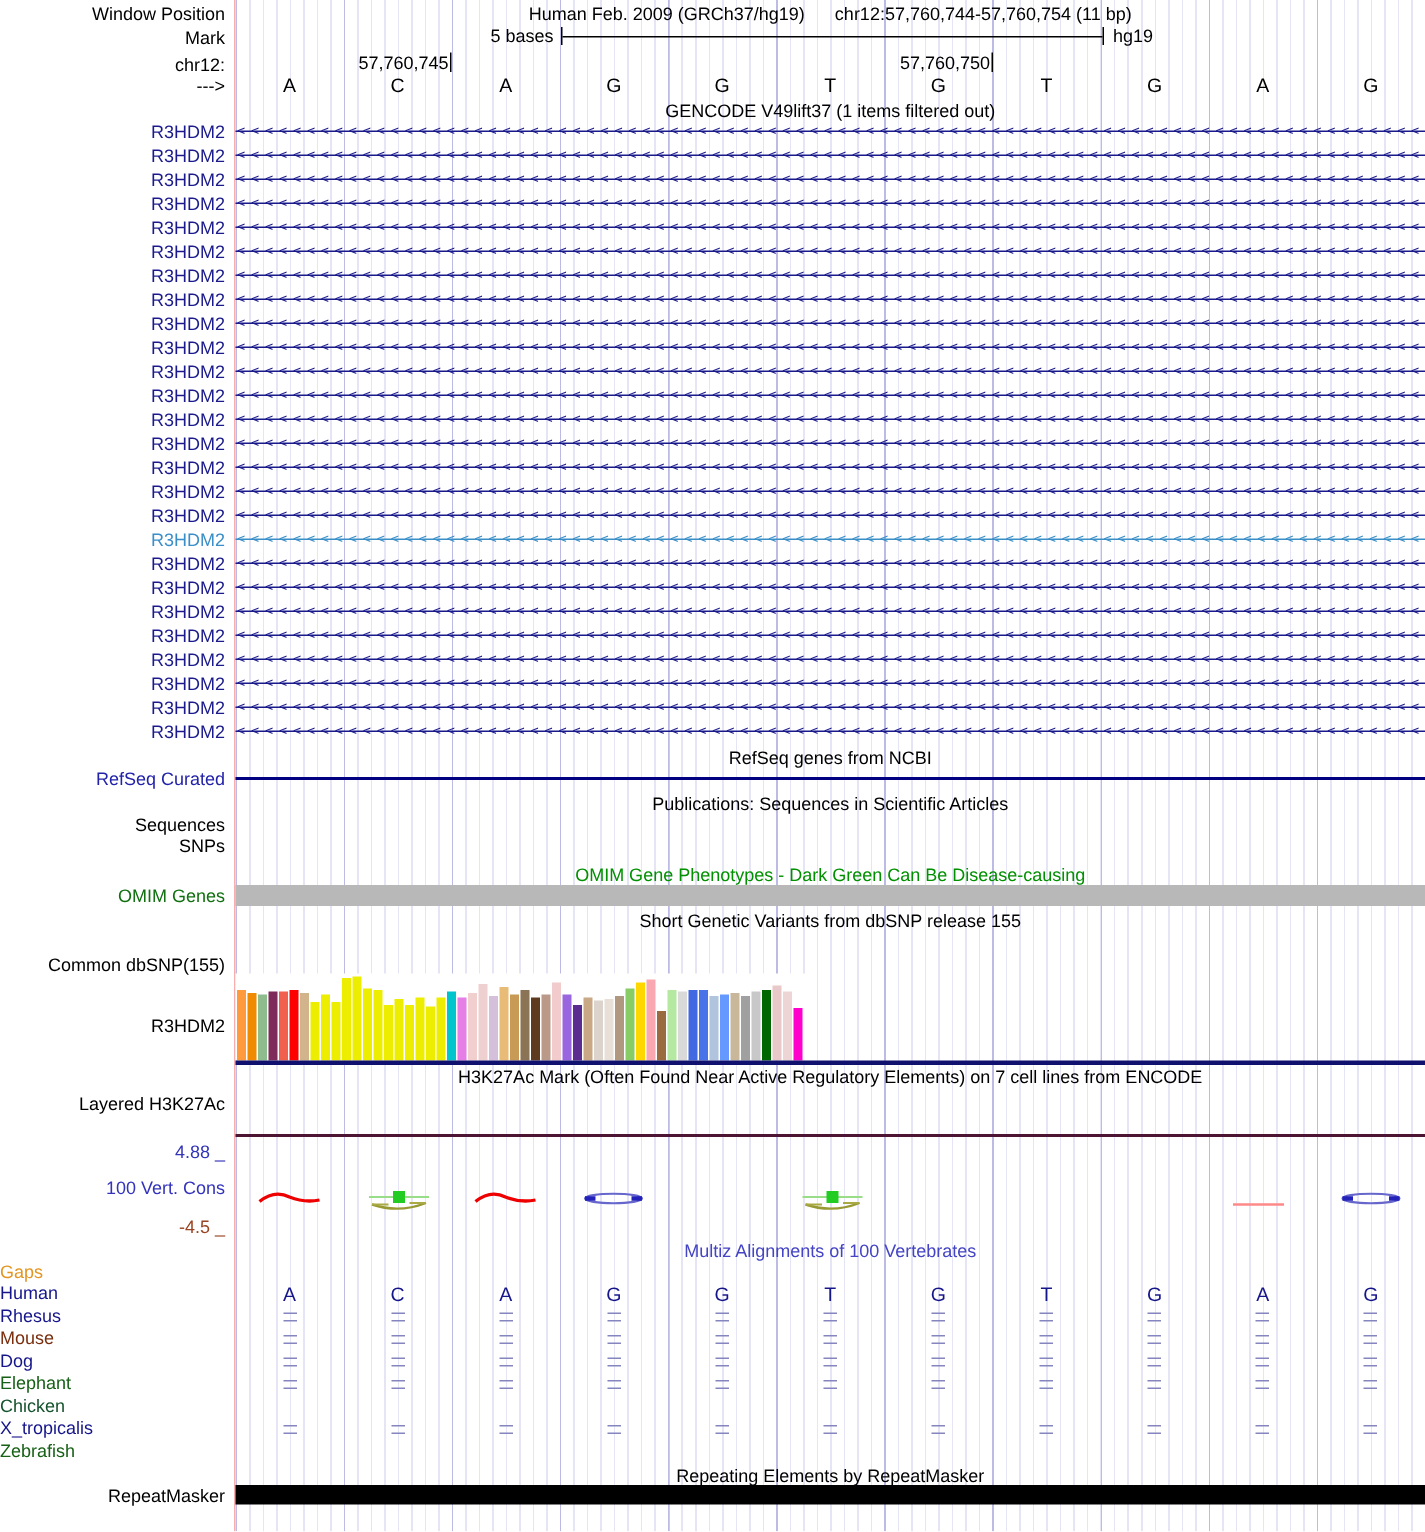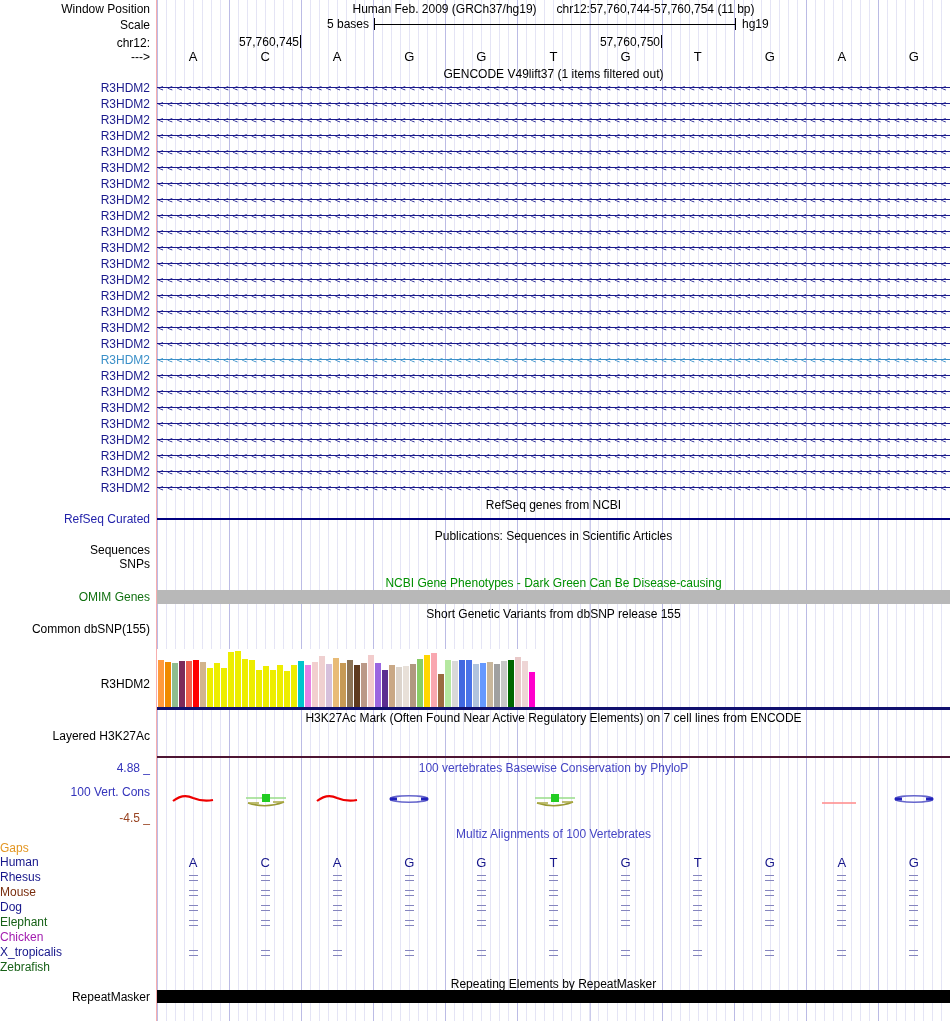--- a/index.html
+++ b/index.html
@@ -53,21 +53,21 @@
 <div id="browser">
   <div class="grid-bg"></div>
   <div class="window-start-line"></div>
 
   <div class="side-label" style="top:2px">Window Position</div>
   <div class="hdr-main">
     <span>Human Feb. 2009 (GRCh37/hg19)</span>
     <span>chr12:57,760,744-57,760,754 (11 bp)</span>
   </div>
 
-  <div class="side-label" style="top:18px">Scale</div>
+  <div class="side-label" style="top:18px">Mark</div>
   <div class="scale-text">5 bases</div>
   <div class="ruler"></div>
   <div class="hg19-tag">hg19</div>
 
   <div class="side-label" style="top:36px">chr12:</div>
   <div class="coord" style="left:157px;width:144px;"><span>57,760,745</span><span class="tick"></span></div>
   <div class="coord" style="left:157px;width:505px;"><span>57,760,750</span><span class="tick"></span></div>
 
   <div class="side-label" style="top:50px">---&gt;</div>
   <div id="base-row">
@@ -245,26 +245,26 @@
     </div>
 
   <div class="center-title" style="top:498px">RefSeq genes from NCBI</div>
   <div class="side-label" style="top:512px;color:#2222AA">RefSeq Curated</div>
   <div class="refseq-line"></div>
 
   <div class="center-title" style="top:529px">Publications: Sequences in Scientific Articles</div>
   <div class="side-label" style="top:543px">Sequences</div>
   <div class="side-label" style="top:557px">SNPs</div>
 
-  <div class="center-title green-title" style="top:576px">NCBI Gene Phenotypes - Dark Green Can Be Disease-causing</div>
+  <div class="center-title green-title" style="top:576px">OMIM Gene Phenotypes - Dark Green Can Be Disease-causing</div>
   <div class="side-label" style="top:590px;color:#107010">OMIM Genes</div>
   <div class="omim-bar" style="background:#B8B8B8"></div>
 
   <div class="center-title" style="top:607px">Short Genetic Variants from dbSNP release 155</div>
-  <div class="side-label" style="top:622px">Common dbSNP(155)</div>
+  <div class="side-label" style="top:636px">Common dbSNP(155)</div>
 
   <div class="gtex-box"></div>
   <div class="side-label" style="top:677px">R3HDM2</div>
   <div id="gtex-bars" class="gtex-bars">
       <div class="gtex-bar" style="left: 1px; height: 47px; background: rgb(255, 154, 61);"></div>
       <div class="gtex-bar" style="left: 8px; height: 45px; background: rgb(240, 138, 0);"></div>
       <div class="gtex-bar" style="left: 15px; height: 44px; background: rgb(143, 188, 143);"></div>
       <div class="gtex-bar" style="left: 22px; height: 46px; background: rgb(126, 42, 90);"></div>
       <div class="gtex-bar" style="left: 29px; height: 46px; background: rgb(240, 96, 77);"></div>
       <div class="gtex-bar" style="left: 36px; height: 47px; background: rgb(255, 0, 0);"></div>
@@ -317,21 +317,20 @@
       <div class="gtex-bar" style="left: 365px; height: 46px; background: rgb(238, 213, 213);"></div>
       <div class="gtex-bar" style="left: 372px; height: 35px; background: rgb(255, 0, 204);"></div>
     </div>
   <div class="gtex-base"></div>
 
   <div class="center-title" style="top:711px">H3K27Ac Mark (Often Found Near Active Regulatory Elements) on 7 cell lines from ENCODE</div>
   <div class="side-label" style="top:729px">Layered H3K27Ac</div>
   <div class="h3k-line"></div>
 
   <div class="side-label" style="top:761px;color:#3333BB">4.88 _</div>
-  <div class="center-title blue-title" style="top:761px">100 vertebrates Basewise Conservation by PhyloP</div>
   <div class="side-label" style="top:785px;color:#3333BB">100 Vert. Cons</div>
   <div class="side-label" style="top:811px;color:#994422">-4.5 _</div>
   <div id="cons-glyphs">
       <div class="cons-glyph" style="left: 172.045px; top: 791px;"><svg width="42" height="14" xmlns="http://www.w3.org/2000/svg">
           <path d="M1 10 Q 11 2 21 7 Q 31 11 41 9" stroke="#EE0000" stroke-width="2.2" fill="none"></path>
         </svg></div>
       <div class="cons-glyph" style="left: 244.136px; top: 793px;"><svg width="44" height="16" xmlns="http://www.w3.org/2000/svg">
           <path d="M2 5 H42" stroke="#99DD88" stroke-width="1.4"></path>
           <rect x="18" y="1" width="8" height="8" fill="#22CC22"></rect>
           <path d="M4 10 Q 22 16 40 9" stroke="#999933" stroke-width="1.6" fill="none"></path>
@@ -415,21 +414,21 @@
       <div class="eq-mark" style="left: 260.636px; top: 920px;"></div>
       <div class="eq-mark" style="left: 332.727px; top: 920px;"></div>
       <div class="eq-mark" style="left: 404.818px; top: 920px;"></div>
       <div class="eq-mark" style="left: 476.909px; top: 920px;"></div>
       <div class="eq-mark" style="left: 549px; top: 920px;"></div>
       <div class="eq-mark" style="left: 621.091px; top: 920px;"></div>
       <div class="eq-mark" style="left: 693.182px; top: 920px;"></div>
       <div class="eq-mark" style="left: 765.273px; top: 920px;"></div>
       <div class="eq-mark" style="left: 837.364px; top: 920px;"></div>
       <div class="eq-mark" style="left: 909.455px; top: 920px;"></div>
-      <div class="mz-row-label" style="top: 931px; color: #a21caf;">Chicken</div>
+      <div class="mz-row-label" style="top: 931px; color: #14532d;">Chicken</div>
       <div class="mz-row-label" style="top: 946px; color: rgb(22, 22, 139);">X_tropicalis</div>
       <div class="eq-mark" style="left: 188.545px; top: 950px;"></div>
       <div class="eq-mark" style="left: 260.636px; top: 950px;"></div>
       <div class="eq-mark" style="left: 332.727px; top: 950px;"></div>
       <div class="eq-mark" style="left: 404.818px; top: 950px;"></div>
       <div class="eq-mark" style="left: 476.909px; top: 950px;"></div>
       <div class="eq-mark" style="left: 549px; top: 950px;"></div>
       <div class="eq-mark" style="left: 621.091px; top: 950px;"></div>
       <div class="eq-mark" style="left: 693.182px; top: 950px;"></div>
       <div class="eq-mark" style="left: 765.273px; top: 950px;"></div>

